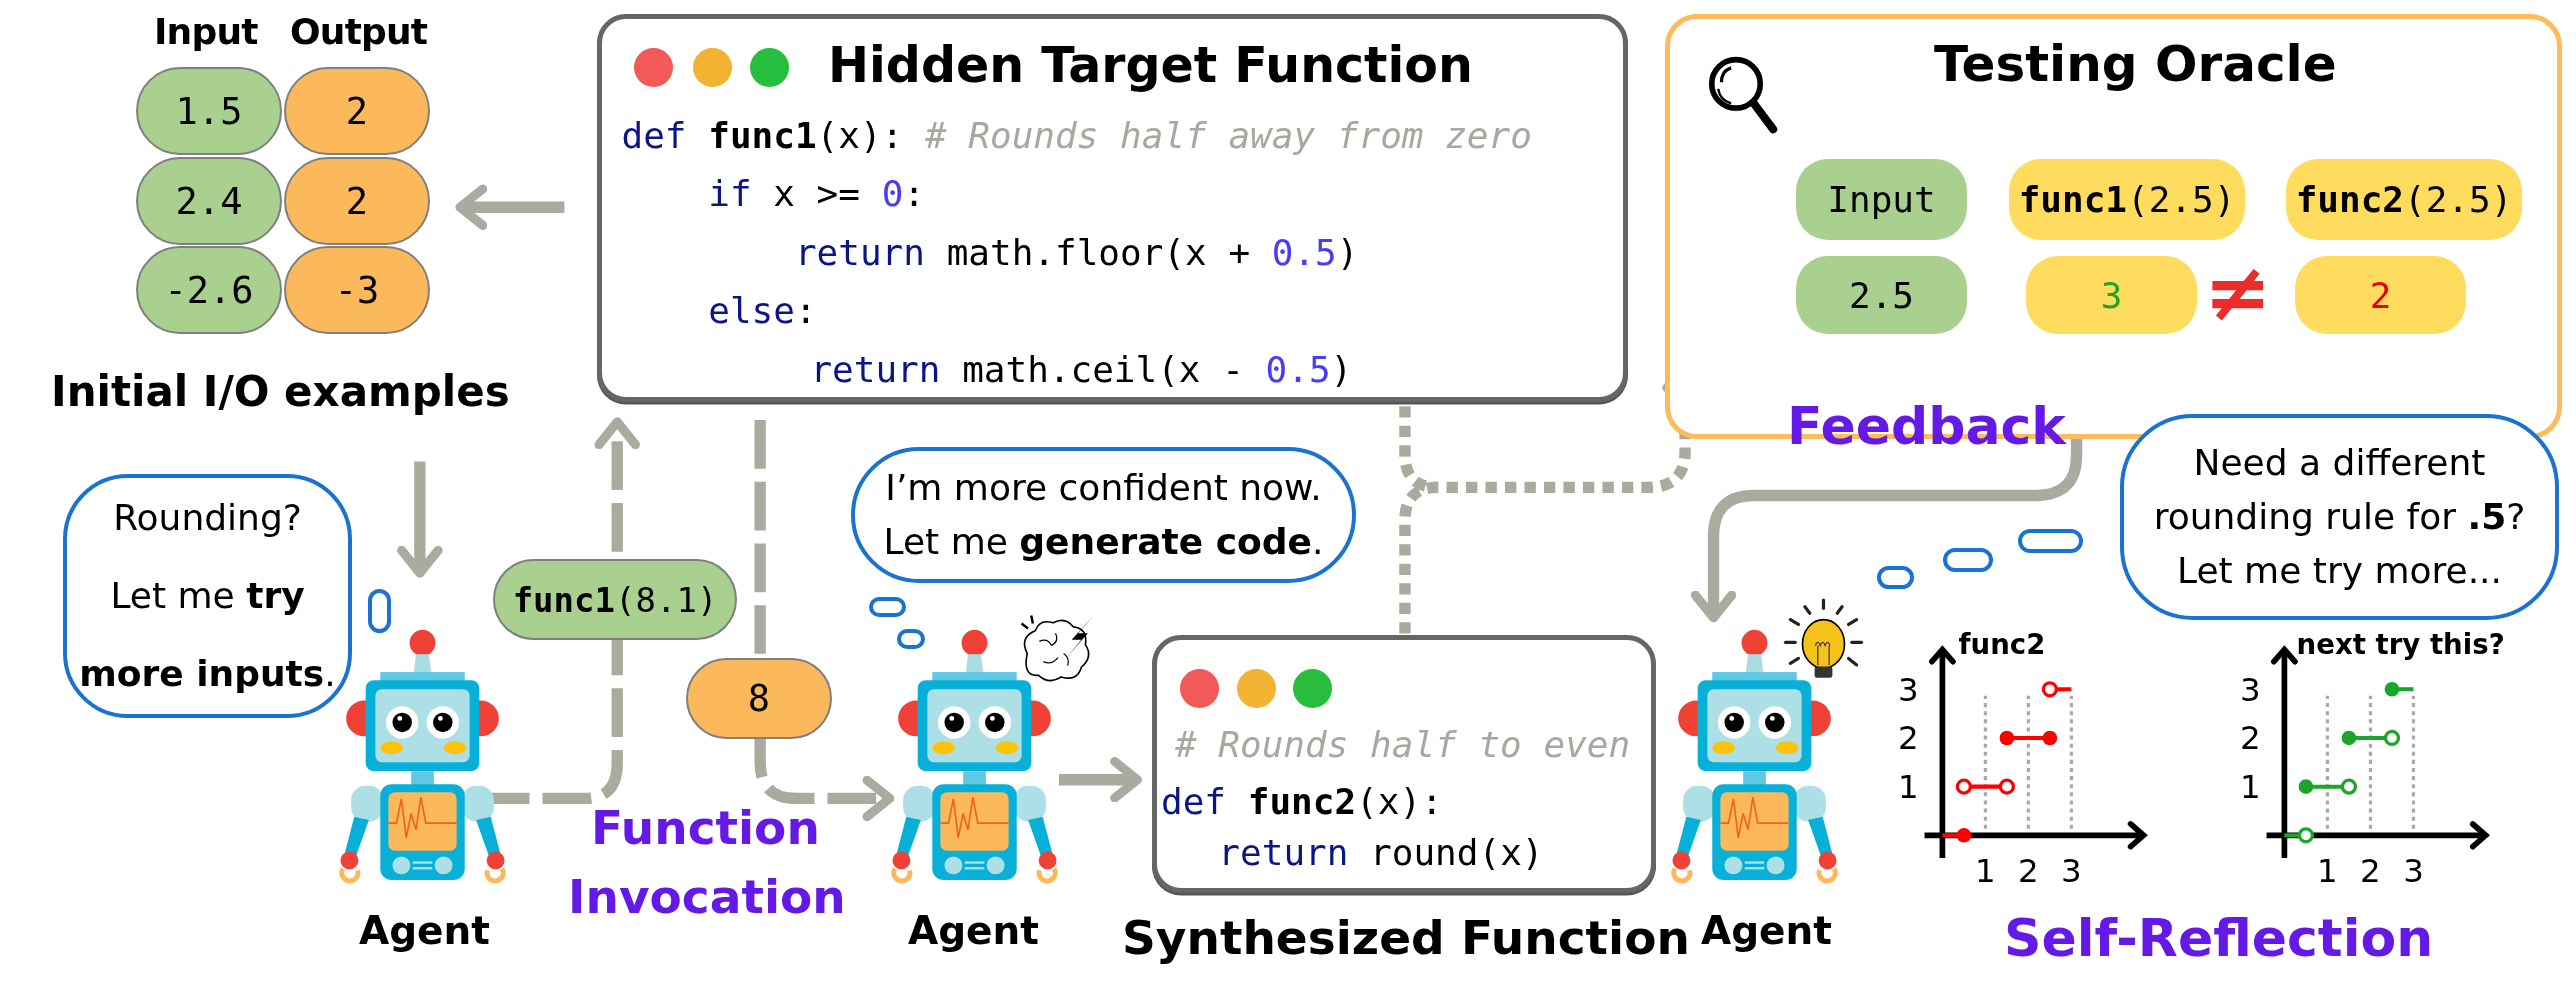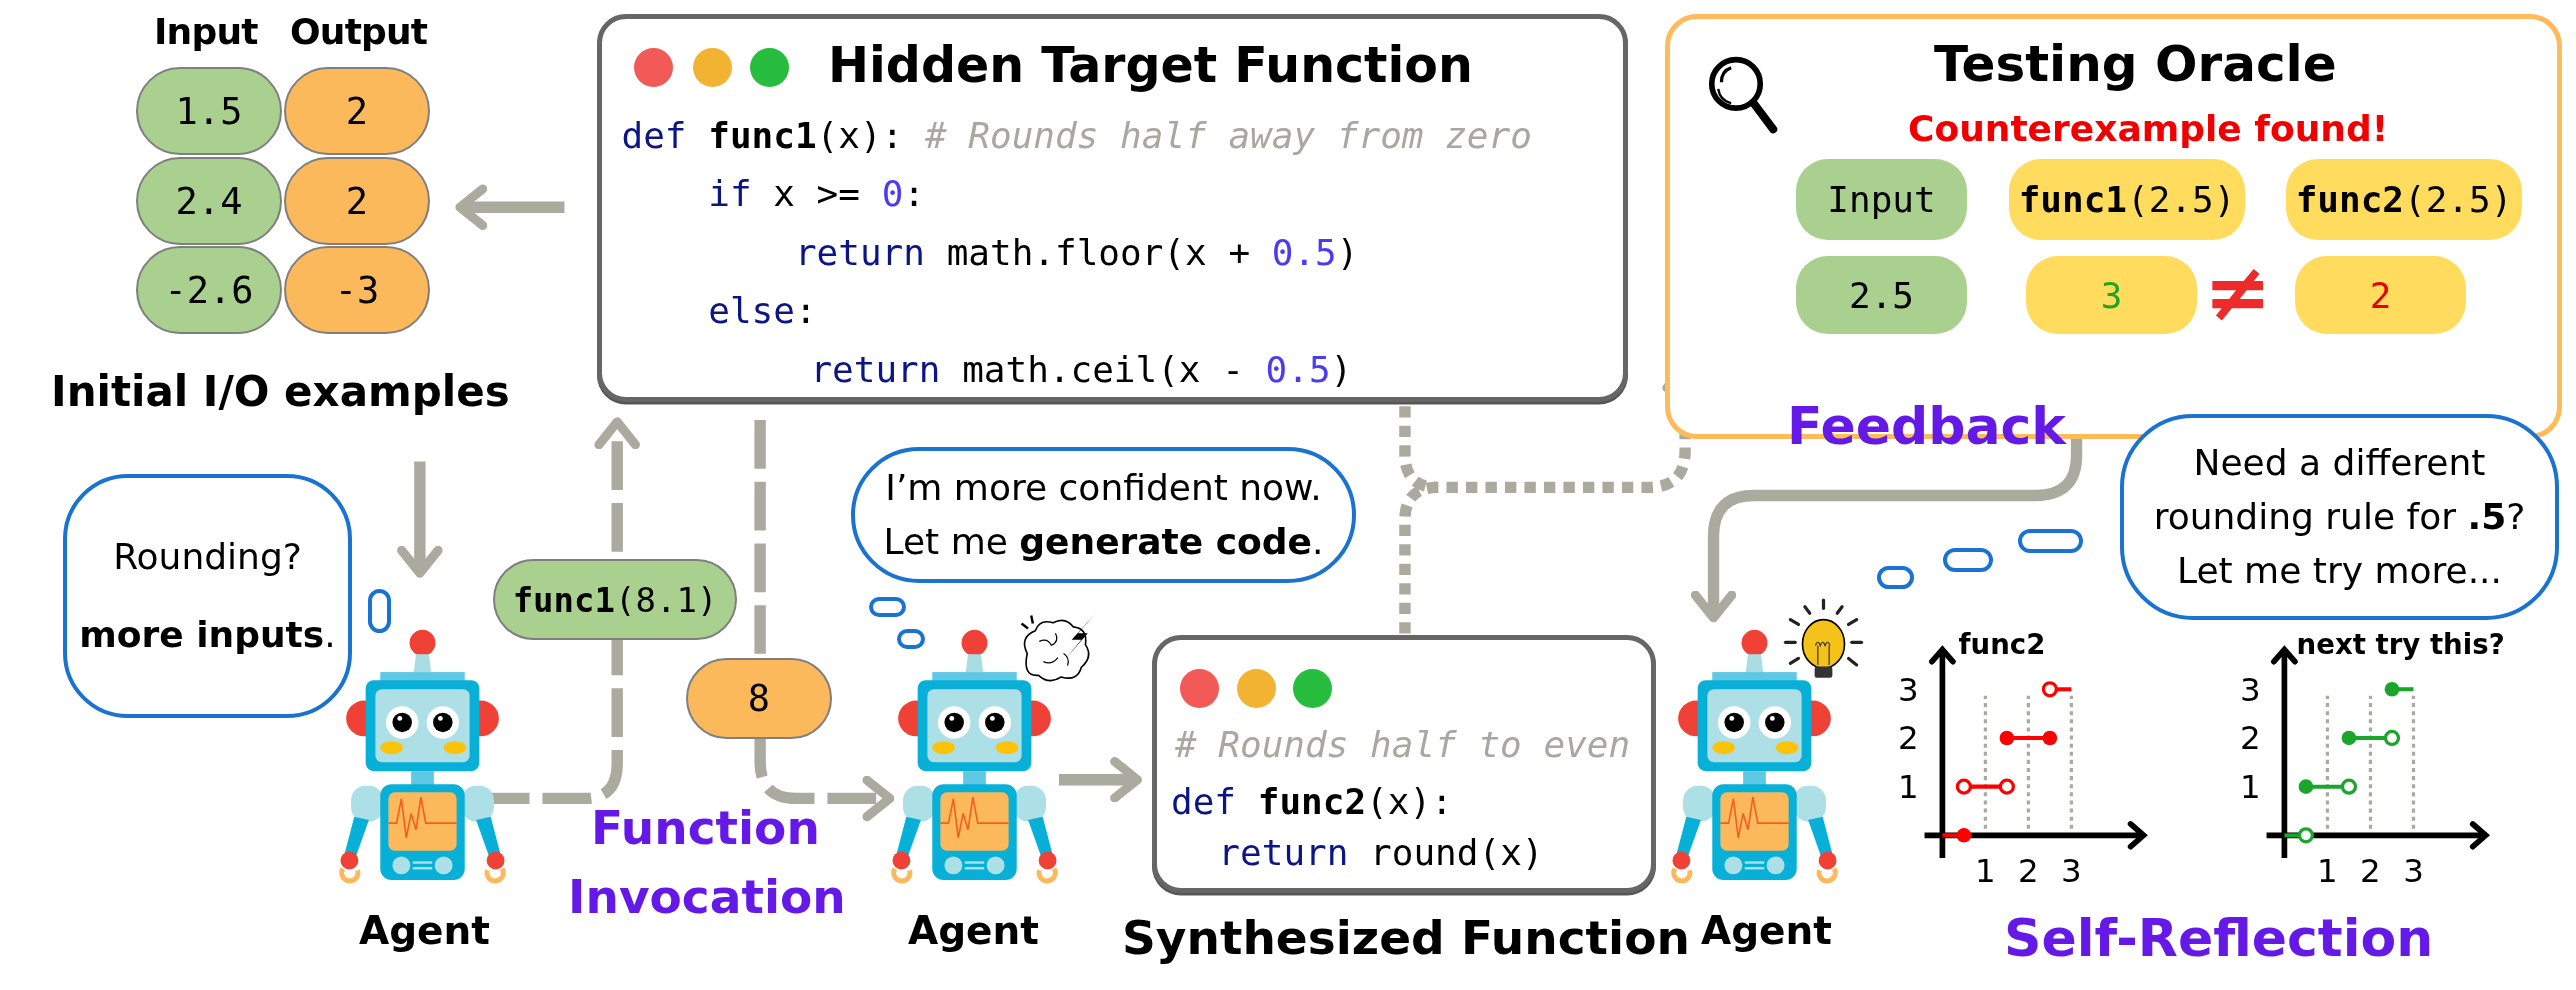--- a/index.html
+++ b/index.html
@@ -82,39 +82,39 @@
 </div>
 
 <div class="box oraclebox" style="left:1665px;top:14px;width:897px;height:425px;">
   <svg class="abs" style="left:32px;top:31px" width="89" height="97" viewBox="0 0 110 120">
     <circle cx="42" cy="42" r="30" fill="none" stroke="#000" stroke-width="7"></circle>
     <path d="M24,40 Q24,26 36,22" fill="none" stroke="#000" stroke-width="4"></path>
     <path d="M20,48 Q22,62 36,66" fill="none" stroke="#000" stroke-width="3"></path>
     <line x1="64" y1="66" x2="88" y2="98" stroke="#000" stroke-width="10" stroke-linecap="round"></line>
   </svg>
   <div class="label abs" style="left:264px;top:16px;font-size:50px;">Testing Oracle</div>
-  <div class="label abs" style="left:238px;top:89px;font-size:36px;color:#f00000;">Counterexample found!</div>
   <div class="opill green" style="left:126px;top:140px;width:171px;height:81px;">Input</div>
 
   <div class="opill yellow" style="left:339px;top:140px;width:236px;height:81px;">
       <span class="fn">func1</span>
       <span>(2.5)</span>
     </div>
   <div class="opill yellow" style="left:616px;top:140px;width:236px;height:81px;">
       <span class="fn">func2</span>
       <span>(2.5)</span>
     </div>
   <div class="opill green" style="left:126px;top:237px;width:171px;height:78px;">2.5</div>
   <div class="opill yellow" style="left:356px;top:237px;width:171px;height:78px;color:#22a322;">3</div>
   <div class="abs" style="left:534px;top:226px;font-size:81px;font-weight:bold;color:#ee2b2b;font-family:'DejaVu Sans',sans-serif;">≠</div>
   <div class="opill yellow" style="left:625px;top:237px;width:171px;height:78px;color:#e60000;">2</div>
 </div>
 
 <div class="bubble" style="left:63px;top:474px;width:289px;height:244px;border-radius:65px;gap:24px;">
   <div>Rounding?</div>
+  <div><span>Let me </span><b>try</b></div>
   <div><b>more inputs</b><span>.</span></div>
 </div>
 <div class="tdot" style="left:368px;top:589px;width:23px;height:44px;"></div>
 
 <svg class="abs" style="left:333px;top:625px" width="179" height="268" viewBox="0 0 220 330">
   <g id="robot">
     <circle cx="110" cy="22" r="16" fill="#ef4136"></circle>
     <path d="M102,36 L118,36 L121,60 L99,60 Z" fill="#a9dce3"></path>
     <rect x="58" y="58" width="104" height="12" fill="#5ec8e5"></rect>
     <circle cx="38" cy="115" r="22" fill="#ef4136"></circle>
@@ -172,21 +172,21 @@
   <path d="M110,5 L80,38 L92,38 L72,62 L100,30 L88,30 Z" fill="#000"></path>
   <path d="M18,18 l8,6 M30,8 l2,10" stroke="#000" stroke-width="3"></path>
 </svg>
 <div class="label abs" style="left:908px;top:908px;font-size:39px;">Agent</div>
 
 <div class="box codebox" style="left:1152px;top:635px;width:504px;height:258px;">
   <div class="dot" style="left:23px;top:29px;background:#f25a57;"></div>
   <div class="dot" style="left:80px;top:29px;background:#f3b332;"></div>
   <div class="dot" style="left:136px;top:29px;background:#27bd3e;"></div>
   <div class="code cm" style="left:18px;top:84px;"># Rounds half to even</div>
-  <div class="code" style="left:14px;top:141px;"><span class="kw">def</span> <span class="fn">func2</span><span>(x):</span></div>
+  <div class="code" style="left:4px;top:141px;"><span class="kw">def</span> <span class="fn">func2</span><span>(x):</span></div>
   <div class="code" style="left:18px;top:192px;">  <span class="kw">return</span> <span>round(x)</span></div>
 </div>
 <div class="label abs" style="left:1122px;top:910px;font-size:47px;">Synthesized Function</div>
 
 <div class="label abs purple" style="left:1787px;top:396px;font-size:52px;">Feedback</div>
 
 <div class="bubble" style="left:2120px;top:414px;width:439px;height:206px;border-radius:73px;">
   <div>Need a different</div>
   <div><span>rounding rule for </span><b>.5</b><span>?</span></div>
   <div>Let me try more...</div>

